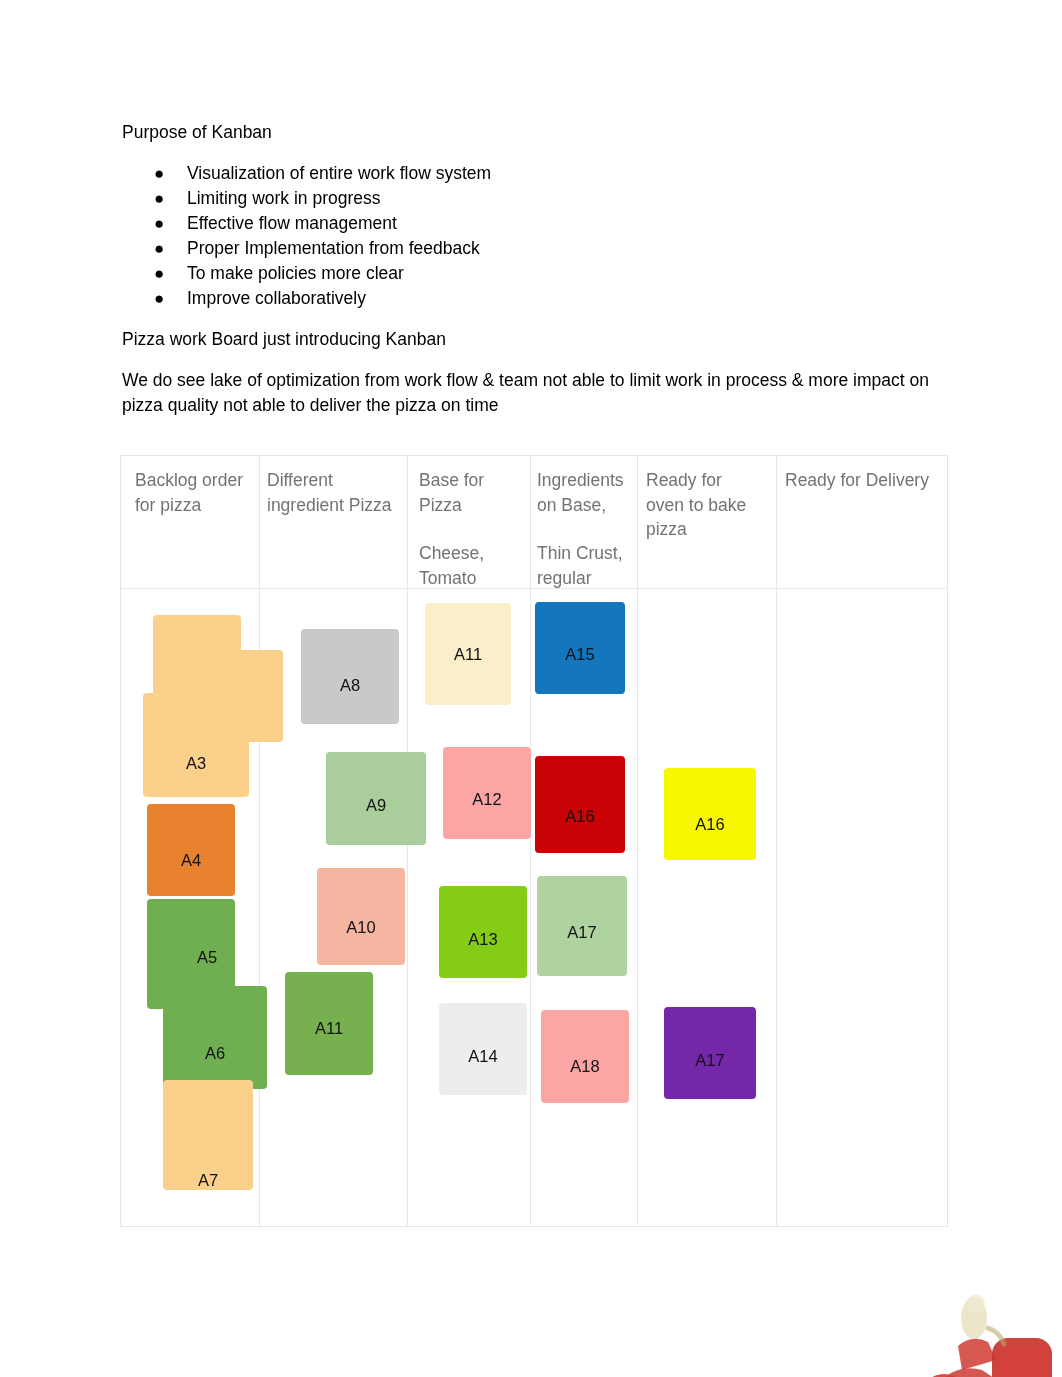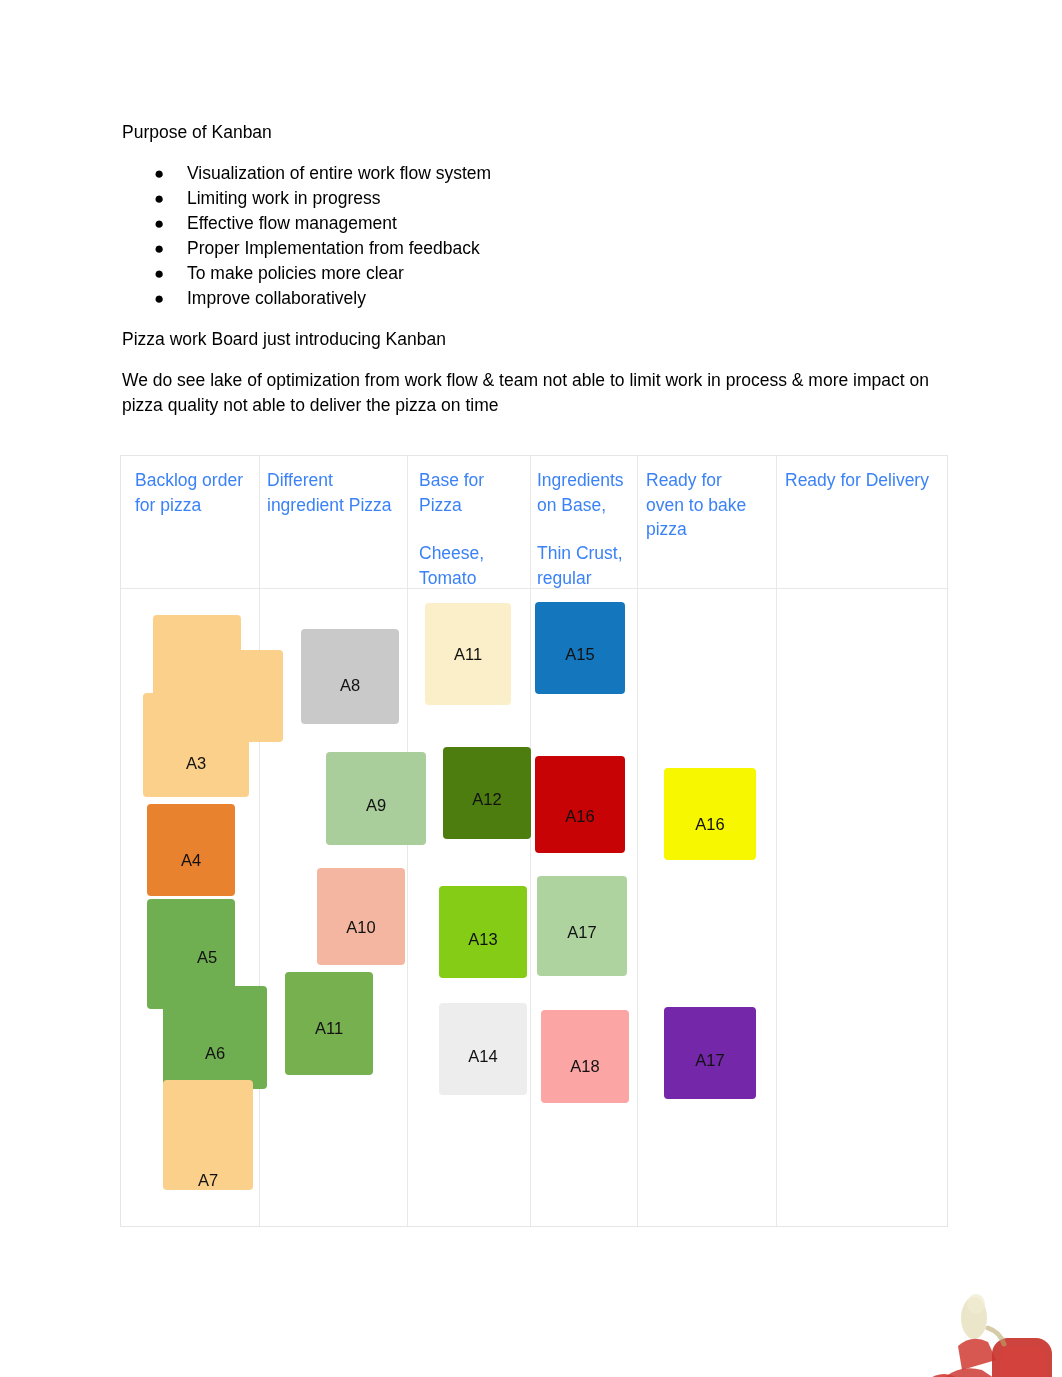--- a/index.html
+++ b/index.html
@@ -88,21 +88,21 @@
     right: 0;
     height: 1px;
     background: #e8e8e8;
     top: 132px;
   }
   .col-header {
     position: absolute;
     top: 12px;
     font-size: 17.5px;
     line-height: 24.5px;
-    color: #3b82f6;
+    color: #737373;
   }
   .col-header .sub {
     display: block;
     margin-top: 24px;
   }
 
   
   .note {
     position: absolute;
     border-radius: 4px;
@@ -234,21 +234,21 @@
           </div>
           <div class="note" style="left: 196px; top: 412px; width: 88px; height: 97px; background: rgb(244, 182, 160);">
             <span class="note-label" style="top: 51px; left: 0px;">A10</span>
           </div>
           <div class="note" style="left: 164px; top: 516px; width: 88px; height: 103px; background: rgb(118, 176, 79);">
             <span class="note-label" style="top: 48px; left: 0px;">A11</span>
           </div>
           <div class="note" style="left: 304px; top: 147px; width: 86px; height: 102px; background: rgb(250, 239, 200);">
             <span class="note-label" style="top: 43px; left: 0px;">A11</span>
           </div>
-          <div class="note" style="left: 322px; top: 291px; width: 88px; height: 92px; background: #4d7c0f;">
+          <div class="note" style="left: 322px; top: 291px; width: 88px; height: 92px; background: #fca5a5;">
             <span class="note-label" style="top: 44px; left: 0px;">A12</span>
           </div>
           <div class="note" style="left: 318px; top: 430px; width: 88px; height: 92px; background: #84cc16;">
             <span class="note-label" style="top: 45px; left: 0px;">A13</span>
           </div>
           <div class="note" style="left: 318px; top: 547px; width: 88px; height: 92px; background: rgb(237, 237, 237);">
             <span class="note-label" style="top: 45px; left: 0px;">A14</span>
           </div>
           <div class="note" style="left: 414px; top: 146px; width: 90px; height: 92px; background: rgb(20, 118, 189);">
             <span class="note-label" style="top: 44px; left: 0px;">A15</span>

